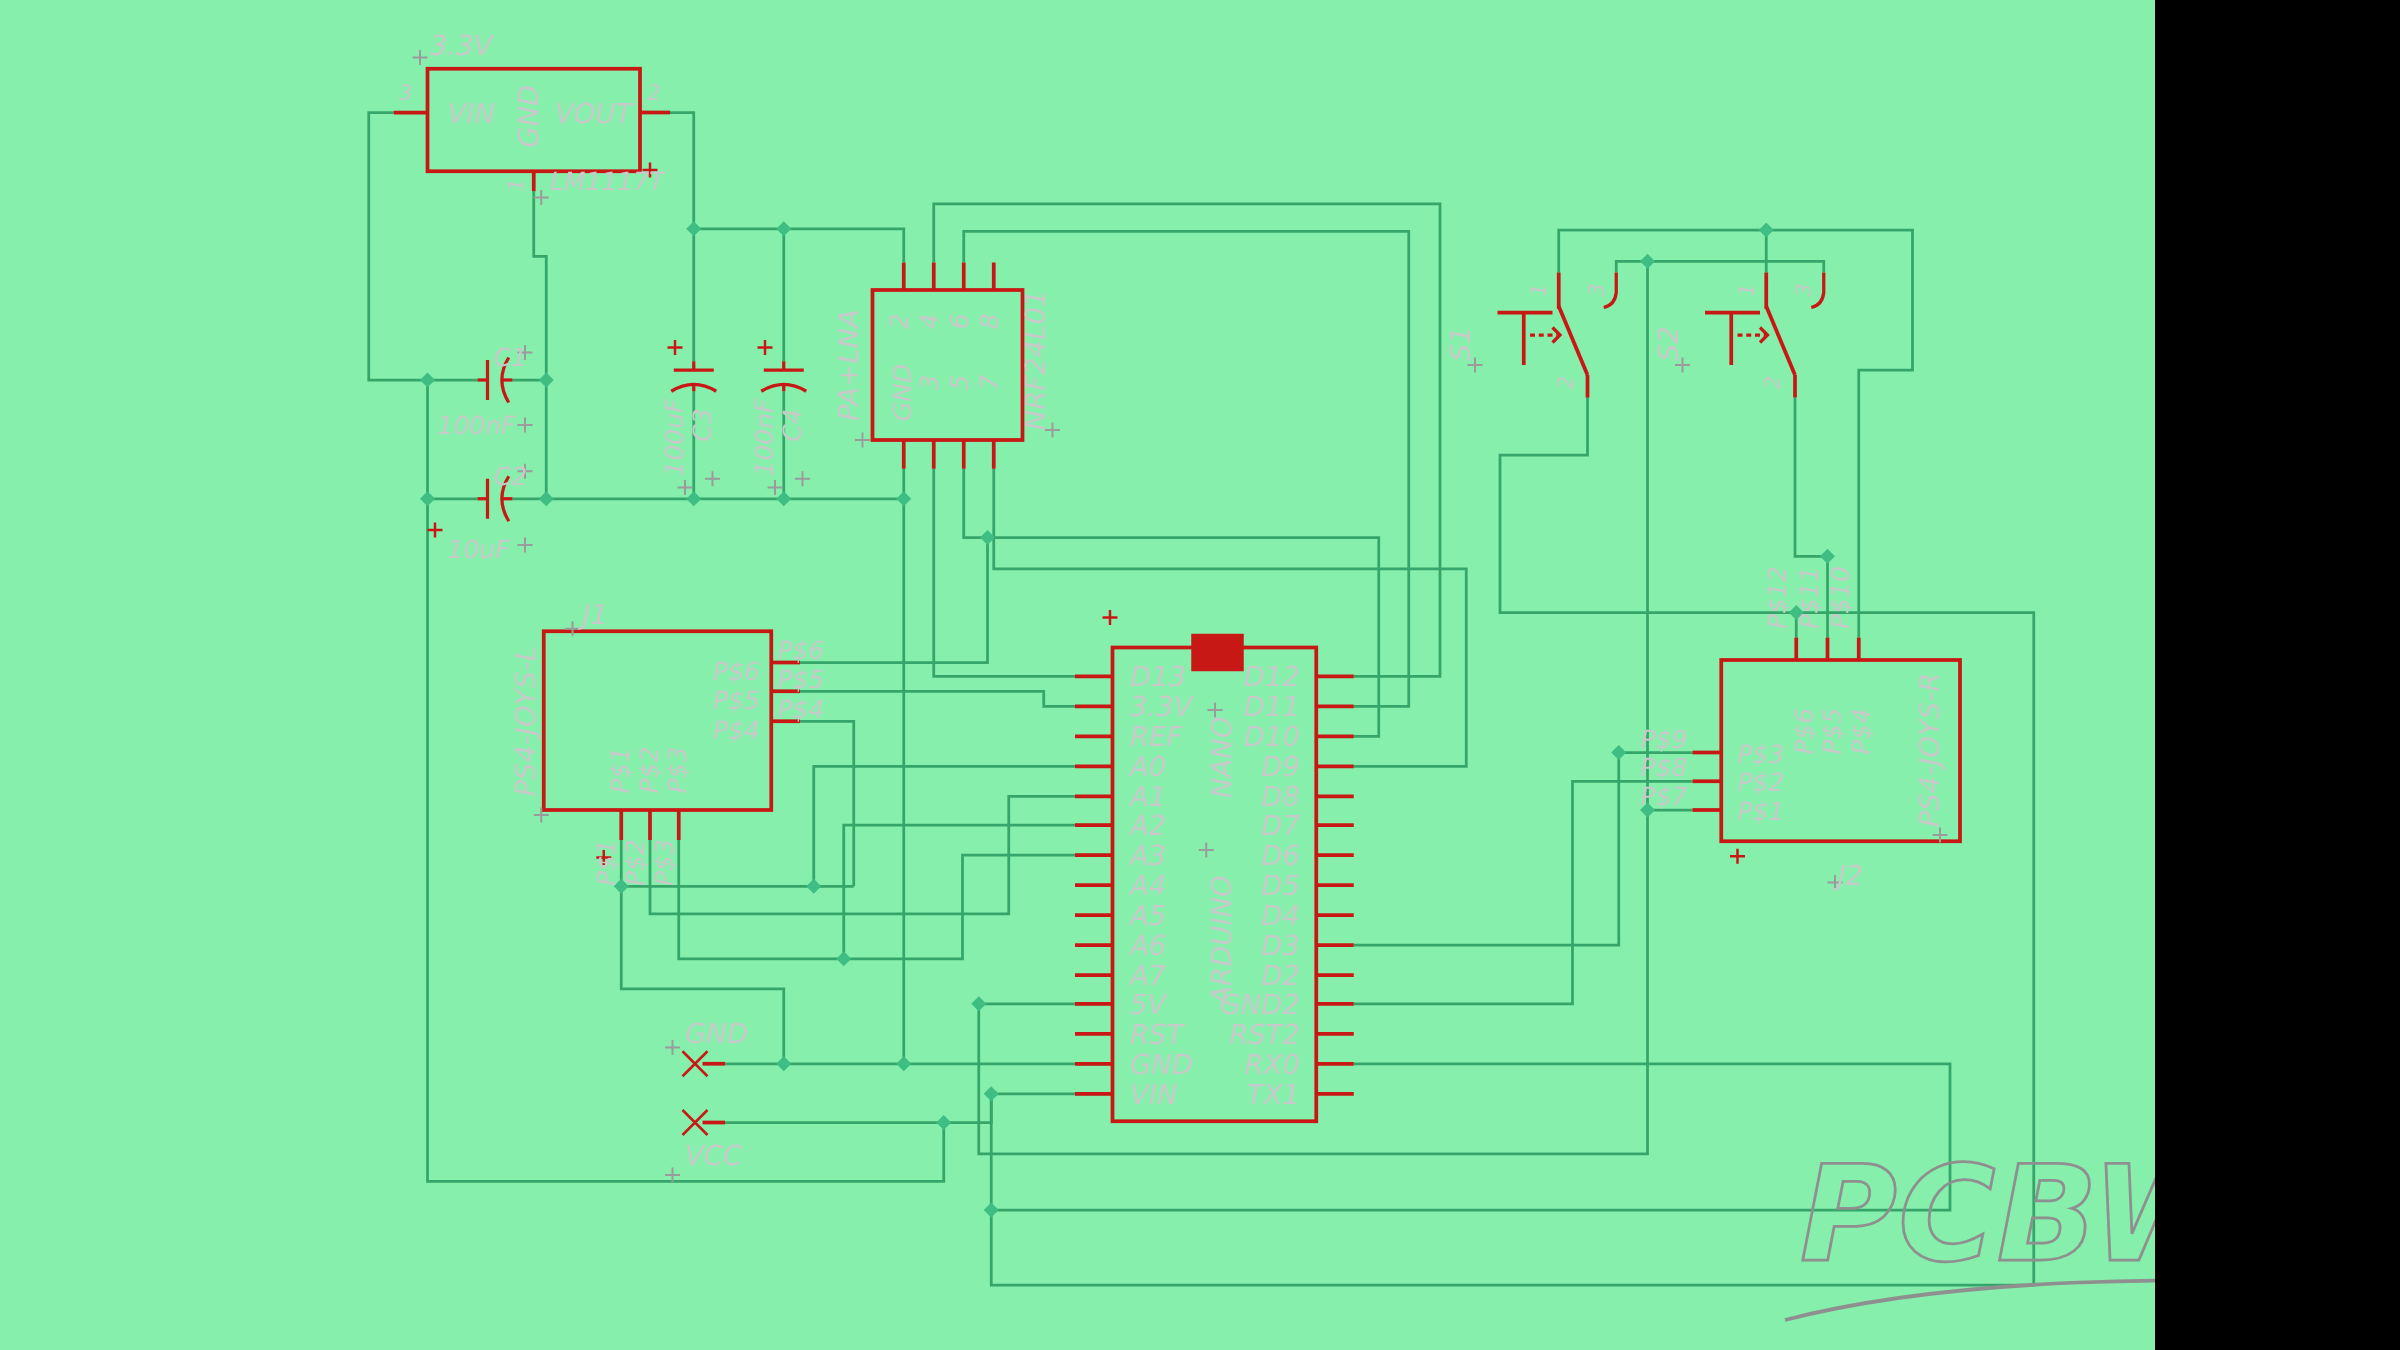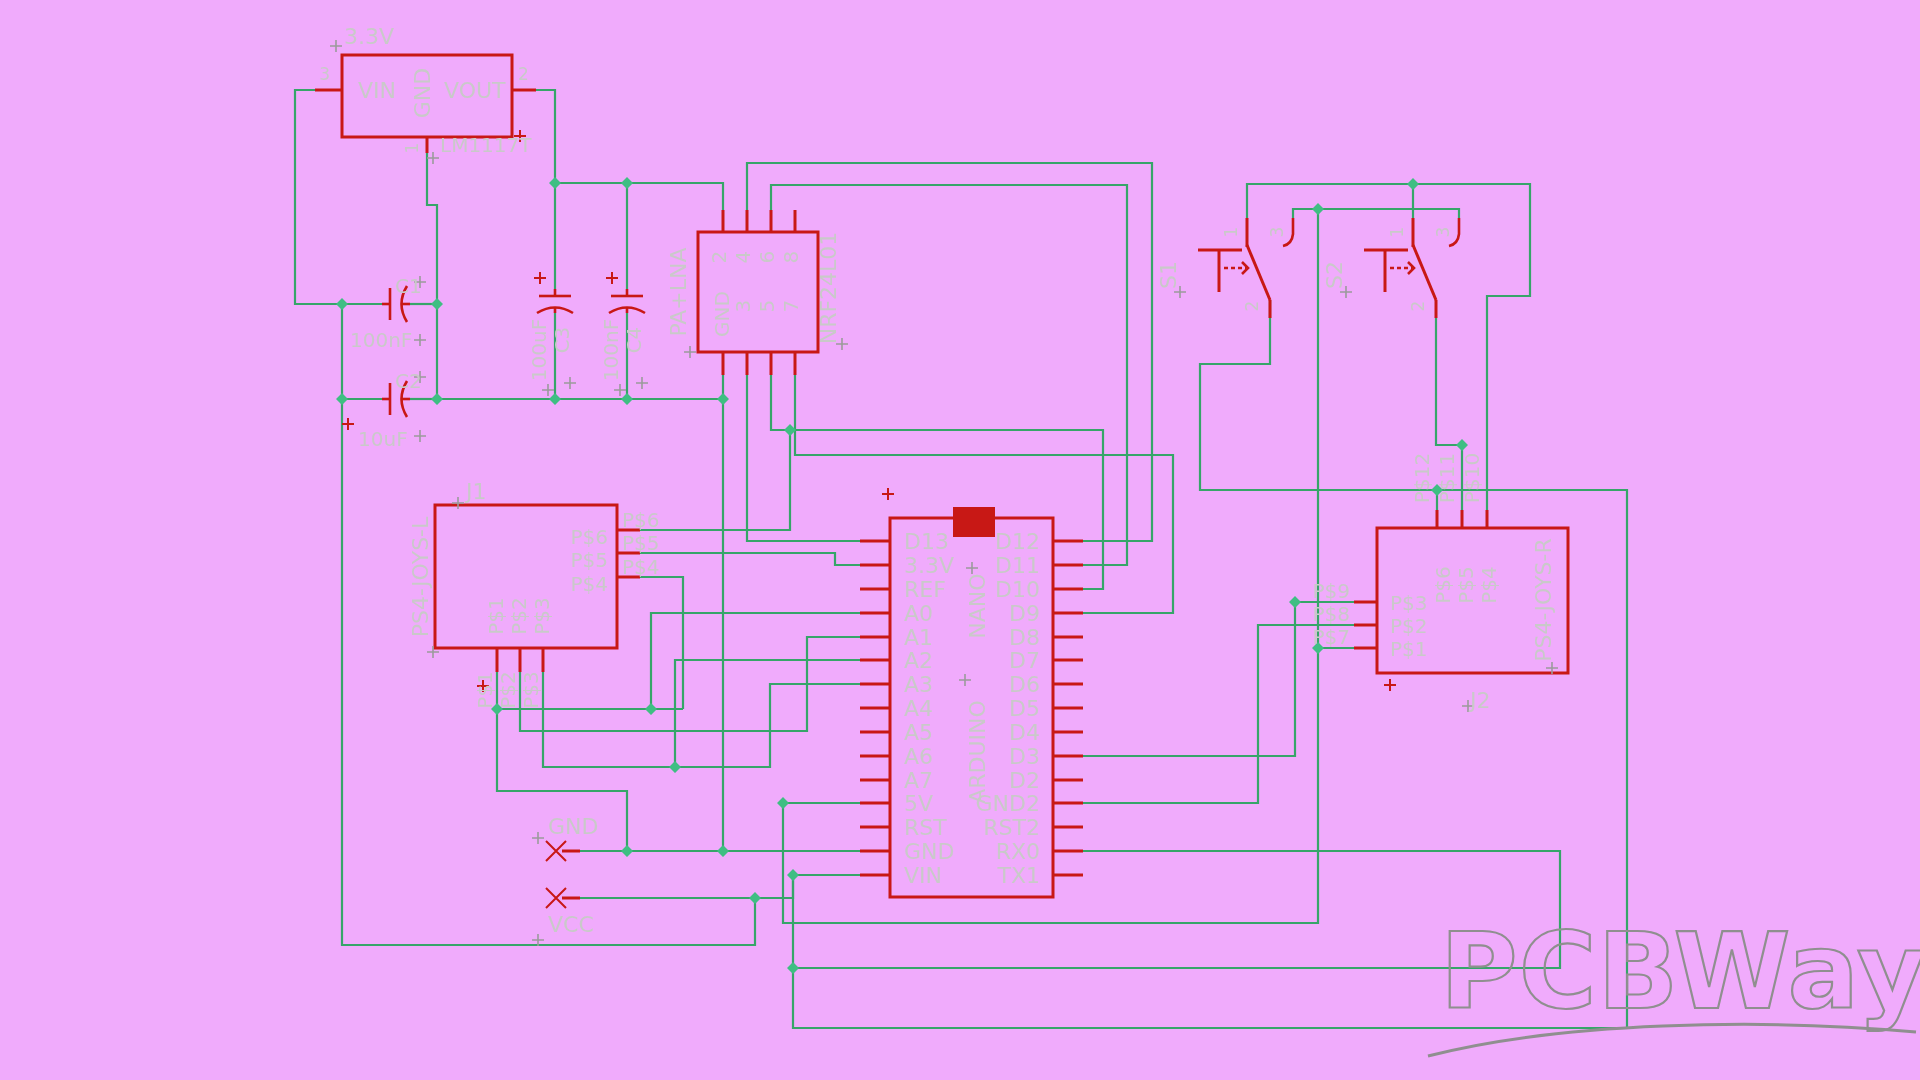--- a/index.html
+++ b/index.html
@@ -1,16 +1,16 @@
 <!DOCTYPE html>
 <html><head>
 <meta charset="utf-8">
 <style>
   html,body{margin:0;padding:0;background:#000;}
-  #stage{position:relative;width:1920px;height:1080px;background:#f0abfc;overflow:hidden;}
+  #stage{position:relative;width:1724px;height:1080px;background:#86efac;overflow:hidden;font-style:italic;}
   svg{display:block;font-family:"DejaVu Sans",sans-serif;}
   .w{stroke:#36a569;stroke-width:2.2;fill:none;}
   .r{stroke:#c81815;stroke-width:3;fill:none;}
   .rt{stroke:#c81815;stroke-width:2.6;fill:none;}
   .jd{fill:#3fbe83;stroke:none;}
   .t{fill:#c9c9c9;font-size:20px;}
   .ts{fill:#c9c9c9;font-size:17px;}
   .tb{fill:#c9c9c9;font-size:22px;}
   .cross{stroke:#9b9b9b;stroke-width:1.6;fill:none;}
   .rcross{stroke:#c81815;stroke-width:2;fill:none;}

